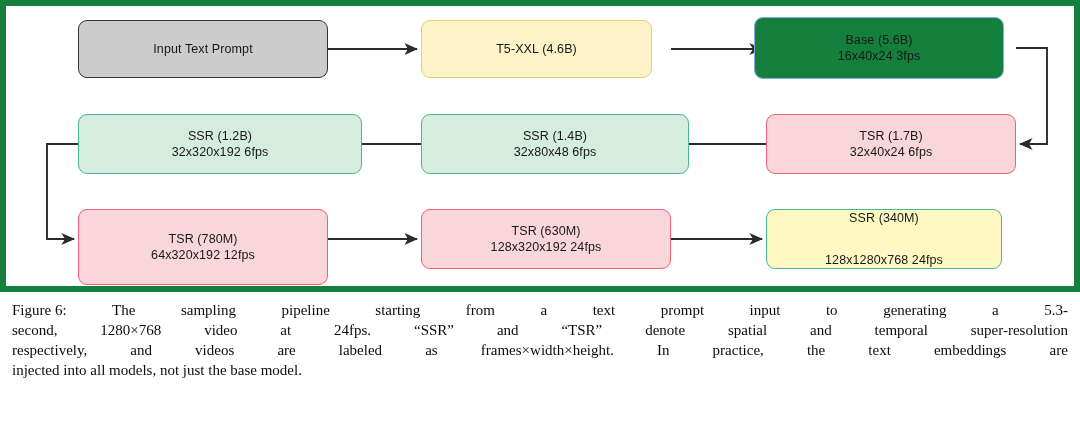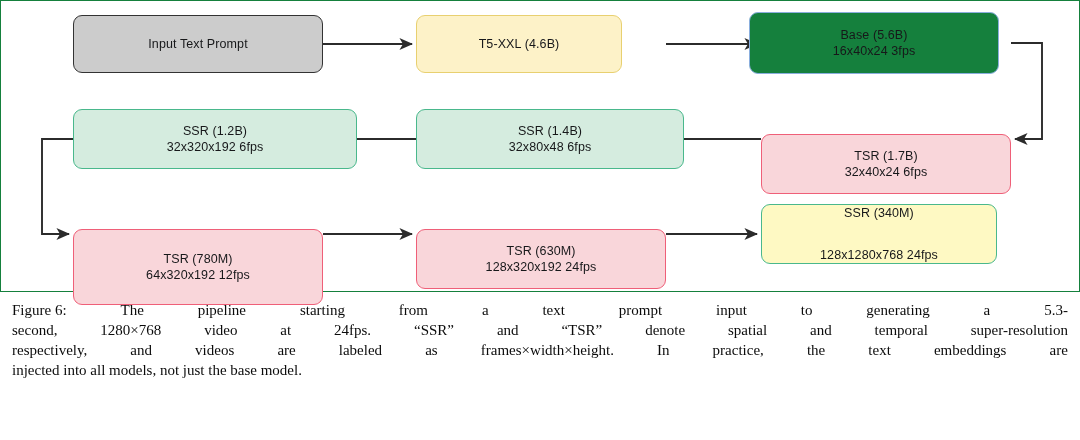--- a/index.html
+++ b/index.html
@@ -22,21 +22,21 @@
 
   
   #figure-panel {
     position: absolute;
     left: 0;
     top: 0;
     width: 1080px;
     height: 292px;
     background: #ffffff;
     box-sizing: border-box;
-    border: 1px solid #15803d;
+    border: 6px solid #15803d;
   }
   #diagram-canvas {
     position: absolute;
     left: 0;
     top: 0;
     width: 1080px;
     height: 292px;
   }
   #diagram-svg {
     position: absolute;
@@ -65,21 +65,21 @@
     letter-spacing: 0.1px;
     z-index: 3;
   }
   .node .node-title { display: block; }
   .node .node-sub { display: block; }
 
   .n-gray   { background: #cccccc; border-color: #333333; }
   .n-yellow { background: #fdf2c8; border-color: #e8d070; }
   .n-blue   { background: #ccddf6; border-color: #8aaede; }
   .n-green  { background: #d5ecdf; border-color: #49b88c; }
-  .n-red    { background: #f9d6da; border-color: #ef5f78; margin-top: 25px; }
+  .n-red    { background: #f9d6da; border-color: #ef5f78; }
 
   
   #caption {
     position: absolute;
     left: 12px;
     top: 300px;
     width: 1056px;
     font-family: "Liberation Serif", serif;
     font-size: 15px;
     line-height: 1.335;
@@ -117,21 +117,21 @@
             <path d="M 72 138 L 41 138 L 41 233 L 68 233" fill="none" stroke="#2b2b2b" stroke-width="1.9" stroke-linecap="butt" stroke-linejoin="miter" marker-end="url(#arrow-head)"></path>
             <path d="M 322 233 L 411 233" fill="none" stroke="#2b2b2b" stroke-width="1.9" stroke-linecap="butt" stroke-linejoin="miter" marker-end="url(#arrow-head)"></path>
             <path d="M 665 233 L 756 233" fill="none" stroke="#2b2b2b" stroke-width="1.9" stroke-linecap="butt" stroke-linejoin="miter" marker-end="url(#arrow-head)"></path>
           </g>
       </svg>
 
       <div id="nodes-layer">
           <div class="node n-gray" style="left: 72px; top: 14px; width: 250px; height: 58px; background: rgb(204, 204, 204); border-color: rgb(51, 51, 51);">
             <span class="node-title">Input Text Prompt</span>
           </div>
-          <div class="node n-yellow" style="left: 415px; top: 14px; width: 206px; height: 58px; background: rgb(253, 242, 200); border-color: rgb(232, 208, 112);">
+          <div class="node n-yellow" style="left: 415px; top: 14px; width: 231px; height: 58px; background: rgb(253, 242, 200); border-color: rgb(232, 208, 112);">
             <span class="node-title">T5-XXL (4.6B)</span>
           </div>
           <div class="node n-blue" style="left: 748px; top: 11px; width: 250px; height: 62px; background: #15803d; border-color: rgb(138, 174, 222);">
             <span class="node-title">Base (5.6B)</span>
             <span class="node-sub">16x40x24 3fps</span>
           </div>
           <div class="node n-green" style="left: 72px; top: 108px; width: 284px; height: 60px; background: rgb(213, 236, 223); border-color: rgb(73, 184, 140);">
             <span class="node-title">SSR (1.2B)</span>
             <span class="node-sub">32x320x192 6fps</span>
           </div>
@@ -156,20 +156,21 @@
             <span class="node-sub">128x1280x768 24fps</span>
           </div>
         </div>
     </div>
   </div>
 
   <div id="caption">
       <div class="cap-stretch">
         <span>Figure 6:</span>
         <span>The</span>
+        <span>sampling</span>
         <span>pipeline</span>
         <span>starting</span>
         <span>from</span>
         <span>a</span>
         <span>text</span>
         <span>prompt</span>
         <span>input</span>
         <span>to</span>
         <span>generating</span>
         <span>a</span>

